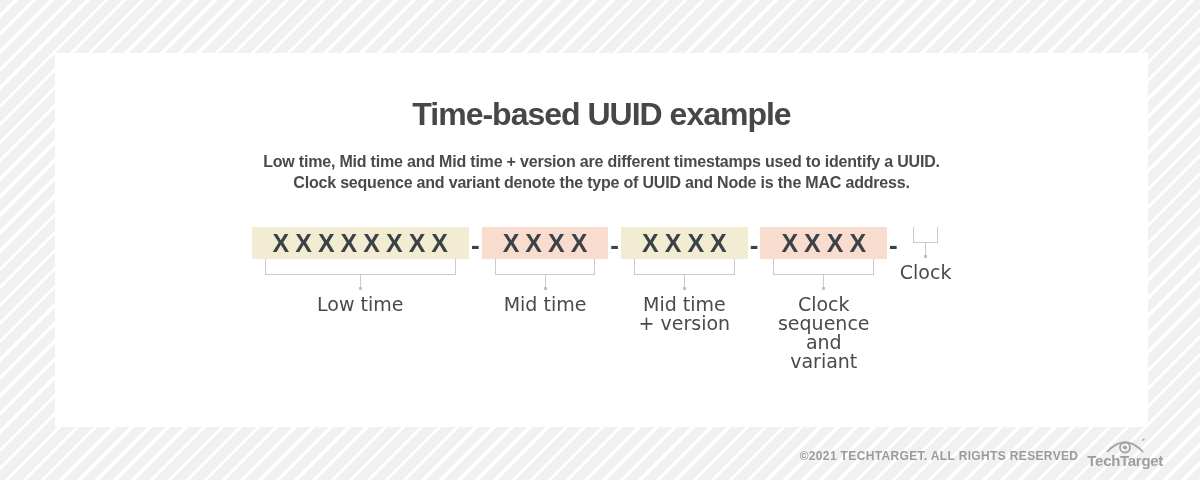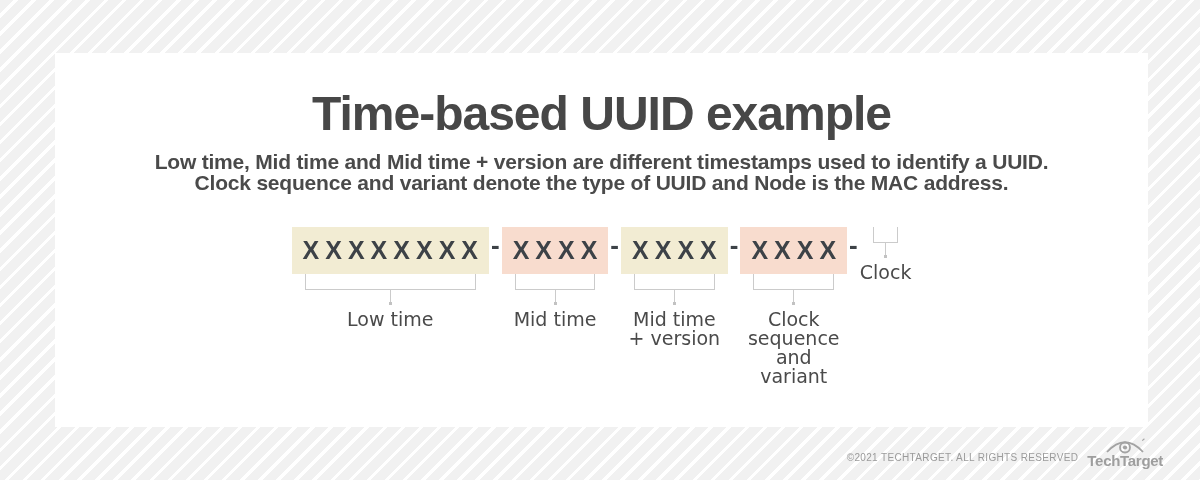--- a/index.html
+++ b/index.html
@@ -24,55 +24,55 @@
     left: 55px;
     top: 53px;
     width: 1093px;
     height: 374px;
     background: var(--card-white, #ffffff);
     text-align: center;
   }
 
   .title {
     margin-top: 33px;
-    font-size: 48px;
+    font-size: 32px;
     line-height: 56px;
     font-weight: 800;
     letter-spacing: -1px;
     color: var(--title-gray, #474747);
     font-family: "Liberation Sans", sans-serif;
   }
 
   .subtitle {
     margin-top: 9px;
-    font-size: 21px;
+    font-size: 16px;
     line-height: 21px;
     font-weight: 700;
     letter-spacing: -0.2px;
     color: var(--label-gray, #4a4a4a);
   }
 
   .uuid-row {
     margin-top: 34px;
     display: flex;
     justify-content: center;
     align-items: flex-start;
   }
 
   .seg-group {
     display: flex;
     flex-direction: column;
     align-items: center;
   }
 
   .seg-box {
-    height: 47px;
-    display: flex;
-    align-items: center;
-    padding: 0 11px;
+    height: 32px;
+    display: flex;
+    align-items: center;
+    padding: 0 21px;
   }
   .seg-box[data-tone="cream"] { background: var(--segment-cream, #f2ecd3); }
   .seg-box[data-tone="pink"]  { background: var(--segment-pink, #f8dcce); }
 
   .seg-chars {
     font-size: 25px;
     font-weight: 700;
     letter-spacing: 6px;
     margin-right: -6px;
     color: var(--char-dark, #3d4247);
@@ -122,22 +122,22 @@
   .footer {
     position: absolute;
     right: 37px;
     top: 437px;
     display: flex;
     align-items: flex-end;
     gap: 9px;
   }
 
   .copyright {
-    font-size: 10px;
-    font-weight: 400;
+    font-size: 12px;
+    font-weight: 700;
     letter-spacing: 0.35px;
     color: var(--footer-gray, #9b9b9b);
     margin-bottom: 6px;
     white-space: nowrap;
   }
 
   .brand-logo {
     display: flex;
     flex-direction: column;
     align-items: center;

